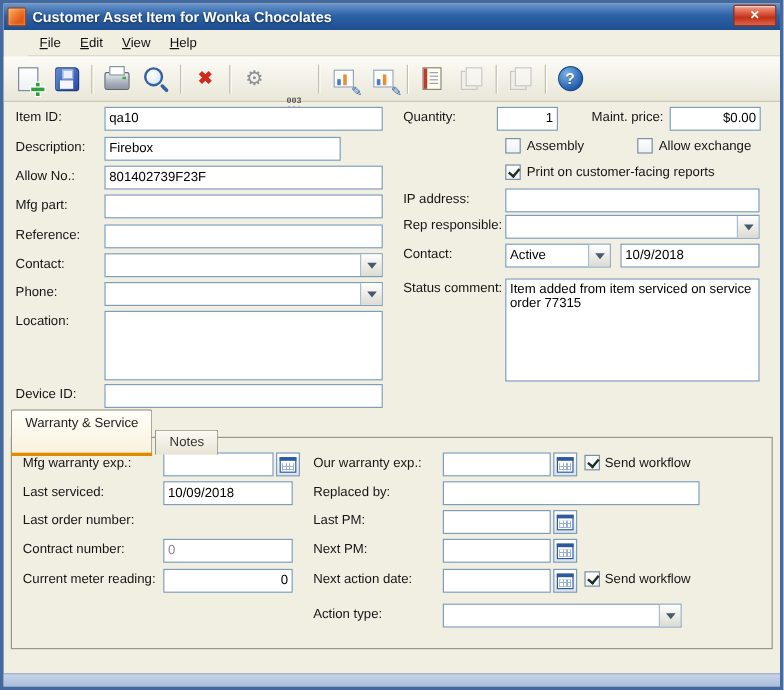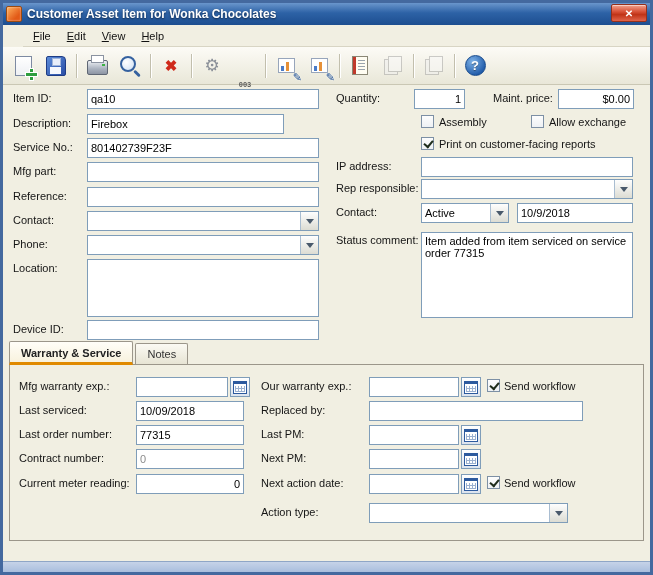--- a/index.html
+++ b/index.html
@@ -60,21 +60,21 @@
   .combo .dd::after{content:"";width:0;height:0;border:4px solid transparent;border-top:5px solid #49596b;margin-top:7px;}
   .checkbox{position:absolute;width:13px;height:13px;background:linear-gradient(#fdfdfd,#eef1f4);border:1px solid #7d90a5;box-sizing:border-box;}
   .checkbox.checked::after{content:"";position:absolute;left:2px;top:2px;width:7px;height:4px;border-left:2px solid #1f2d1c;border-bottom:2px solid #1f2d1c;transform:rotate(-50deg);}
   .calbtn{position:absolute;width:20px;height:20px;border:1px solid #7f9db9;background:linear-gradient(#fff,#dbe3ee);box-sizing:border-box;display:flex;align-items:center;justify-content:center;}
   .cal{width:12px;height:11px;background:#fff;border:1px solid #2d5a9e;position:relative;}
   .cal::before{content:"";position:absolute;left:-1px;right:-1px;top:-1px;height:3px;background:#2d5a9e;}
   .cal::after{content:"";position:absolute;left:1px;right:1px;top:4px;bottom:1px;background:repeating-linear-gradient(90deg,#9ab0d0 0 1px,transparent 1px 3px),repeating-linear-gradient(0deg,#9ab0d0 0 1px,transparent 1px 3px);}
   
   .tabs{position:absolute;left:6px;top:256px;display:flex;align-items:flex-end;z-index:3;}
   .tab{font-size:11px;padding:4px 11px 0;border:1px solid #9b968a;border-bottom:none;background:linear-gradient(#fbfaf3,#e7e4d4);margin:0 2px 1px 0;border-radius:2px 2px 0 0;color:#333;height:21px;box-sizing:border-box;}
-  .tab.active{font-weight:bold;color:#222;background:linear-gradient(#fffef8,#f8f2de);border-bottom:3px solid #e08a00;height:24px;margin-bottom:0;padding-top:5px;}
+  .tab.active{font-weight:normal;color:#222;background:linear-gradient(#fffef8,#f8f2de);border-bottom:3px solid #e08a00;height:39px;margin-bottom:0;padding-top:5px;}
   .panel{position:absolute;left:6px;top:279px;width:635px;height:177px;border:1px solid #9b968a;box-sizing:border-box;}
   .footer{position:absolute;left:0;right:0;bottom:0;height:10px;background:linear-gradient(#c6d3e8,#a9bedd);border-top:1px solid #8fa6c6;}
 </style>
 </head>
 <body>
 
 <div class="window">
 
   <div class="titlebar">
     <span class="app-icon"></span>
@@ -148,21 +148,21 @@
   </div>
 
   <div class="body">
 
     <span class="lbl" style="left:10px;top:7px">Item ID:</span>
     <input class="txt" style="left: 84px; top: 4px; width: 232px;" value="qa10">
 
     <span class="lbl" style="left:10px;top:32px">Description:</span>
     <input class="txt" style="left: 84px; top: 29px; width: 197px;" value="Firebox">
 
-    <span class="lbl" style="left:10px;top:56px">Service No.:</span>
+    <span class="lbl" style="left:10px;top:56px">Allow No.:</span>
     <input class="txt" style="left: 84px; top: 53px; width: 232px;" value="801402739F23F">
 
     <span class="lbl" style="left:10px;top:80px">Mfg  part:</span>
     <input class="txt" style="left: 84px; top: 77px; width: 232px;" value="">
 
     <span class="lbl" style="left:10px;top:105px">Reference:</span>
     <input class="txt" style="left: 84px; top: 102px; width: 232px;" value="">
 
     <span class="lbl" style="left:10px;top:129px">Contact:</span>
     <div class="combo" style="left:84px;top:126px;width:232px">
@@ -225,21 +225,20 @@
     <span class="lbl" style="left:16px;top:295px">Mfg warranty exp.:</span>
     <input class="txt" style="left: 133px; top: 292px; width: 92px;" value="">
     <span class="calbtn" style="left:227px;top:292px">
         <span class="cal"></span>
       </span>
 
     <span class="lbl" style="left:16px;top:319px">Last serviced:</span>
     <input class="txt" style="left: 133px; top: 316px; width: 108px;" value="10/09/2018">
 
     <span class="lbl" style="left:16px;top:343px">Last order number:</span>
-    <input class="txt" style="left: 133px; top: 340px; width: 108px;" value="77315">
 
     <span class="lbl" style="left:16px;top:367px">Contract number:</span>
     <input class="txt grayval" style="left: 133px; top: 364px; width: 108px;" value="0">
 
     <span class="lbl" style="left:16px;top:392px">Current meter reading:</span>
     <input class="txt ra" style="left: 133px; top: 389px; width: 108px;" value="0">
 
     <span class="lbl" style="left:258px;top:295px">Our warranty exp.:</span>
     <input class="txt" style="left: 366px; top: 292px; width: 90px;" value="">
     <span class="calbtn" style="left:458px;top:292px">

